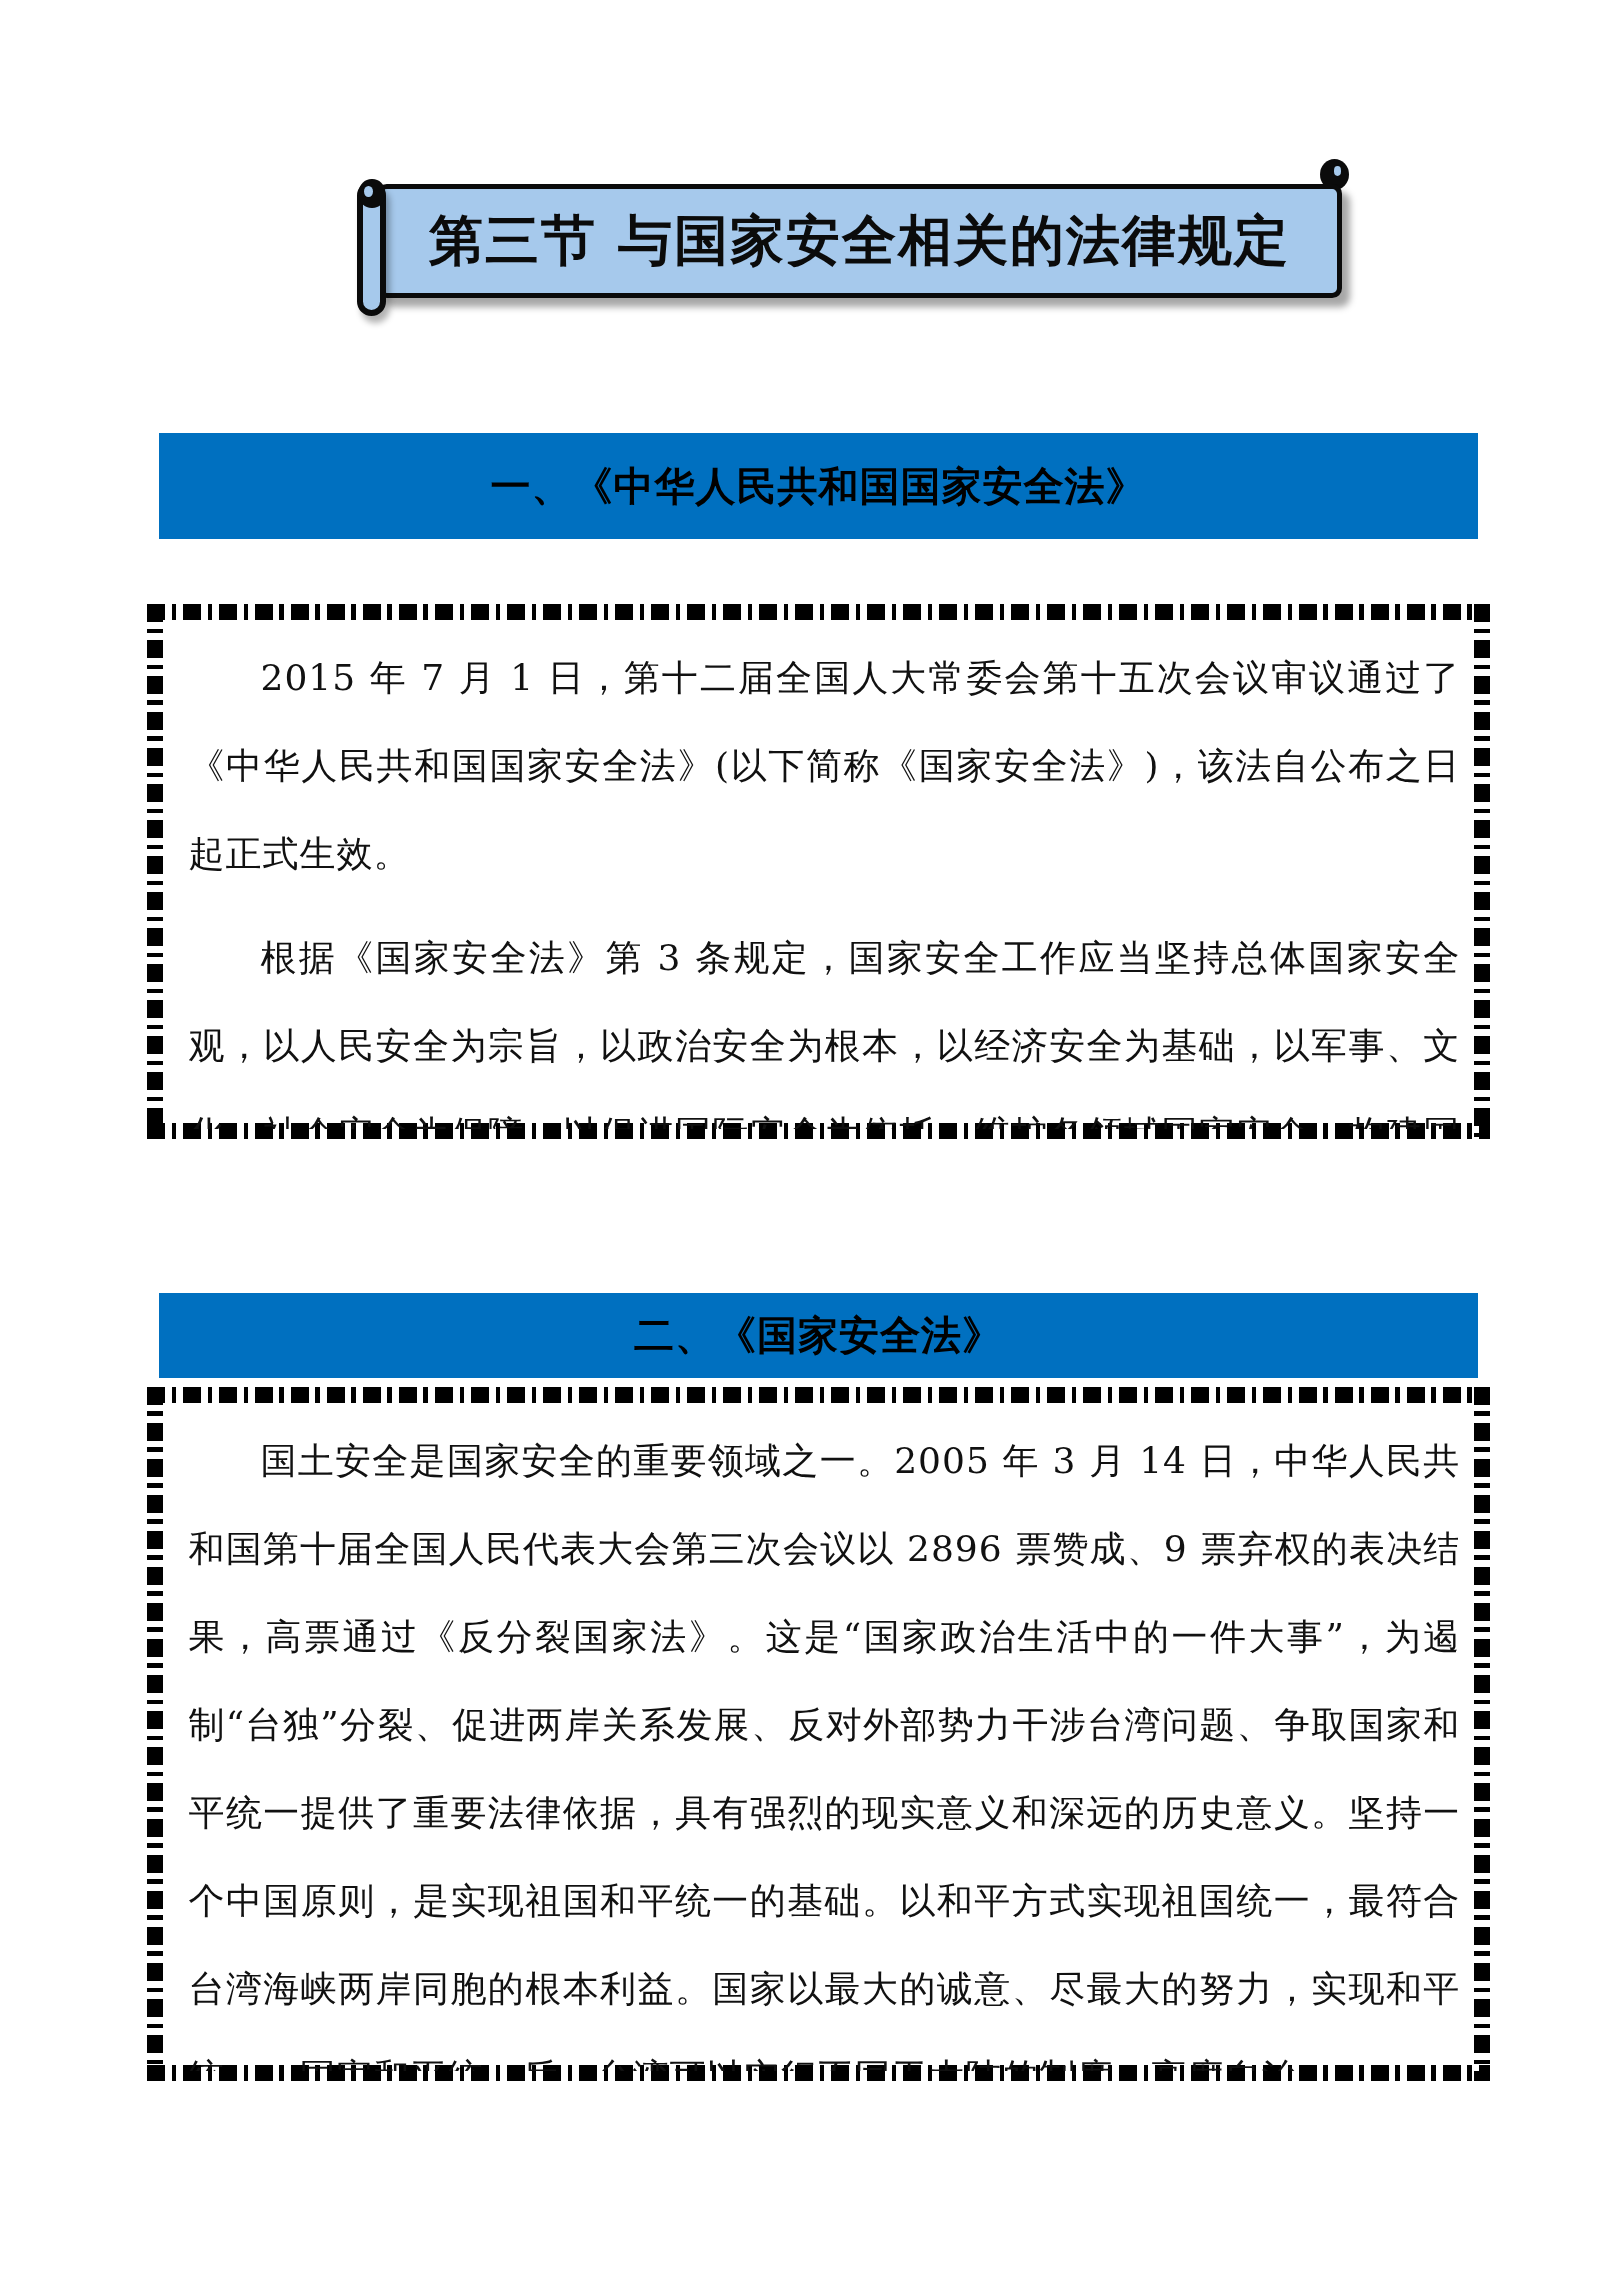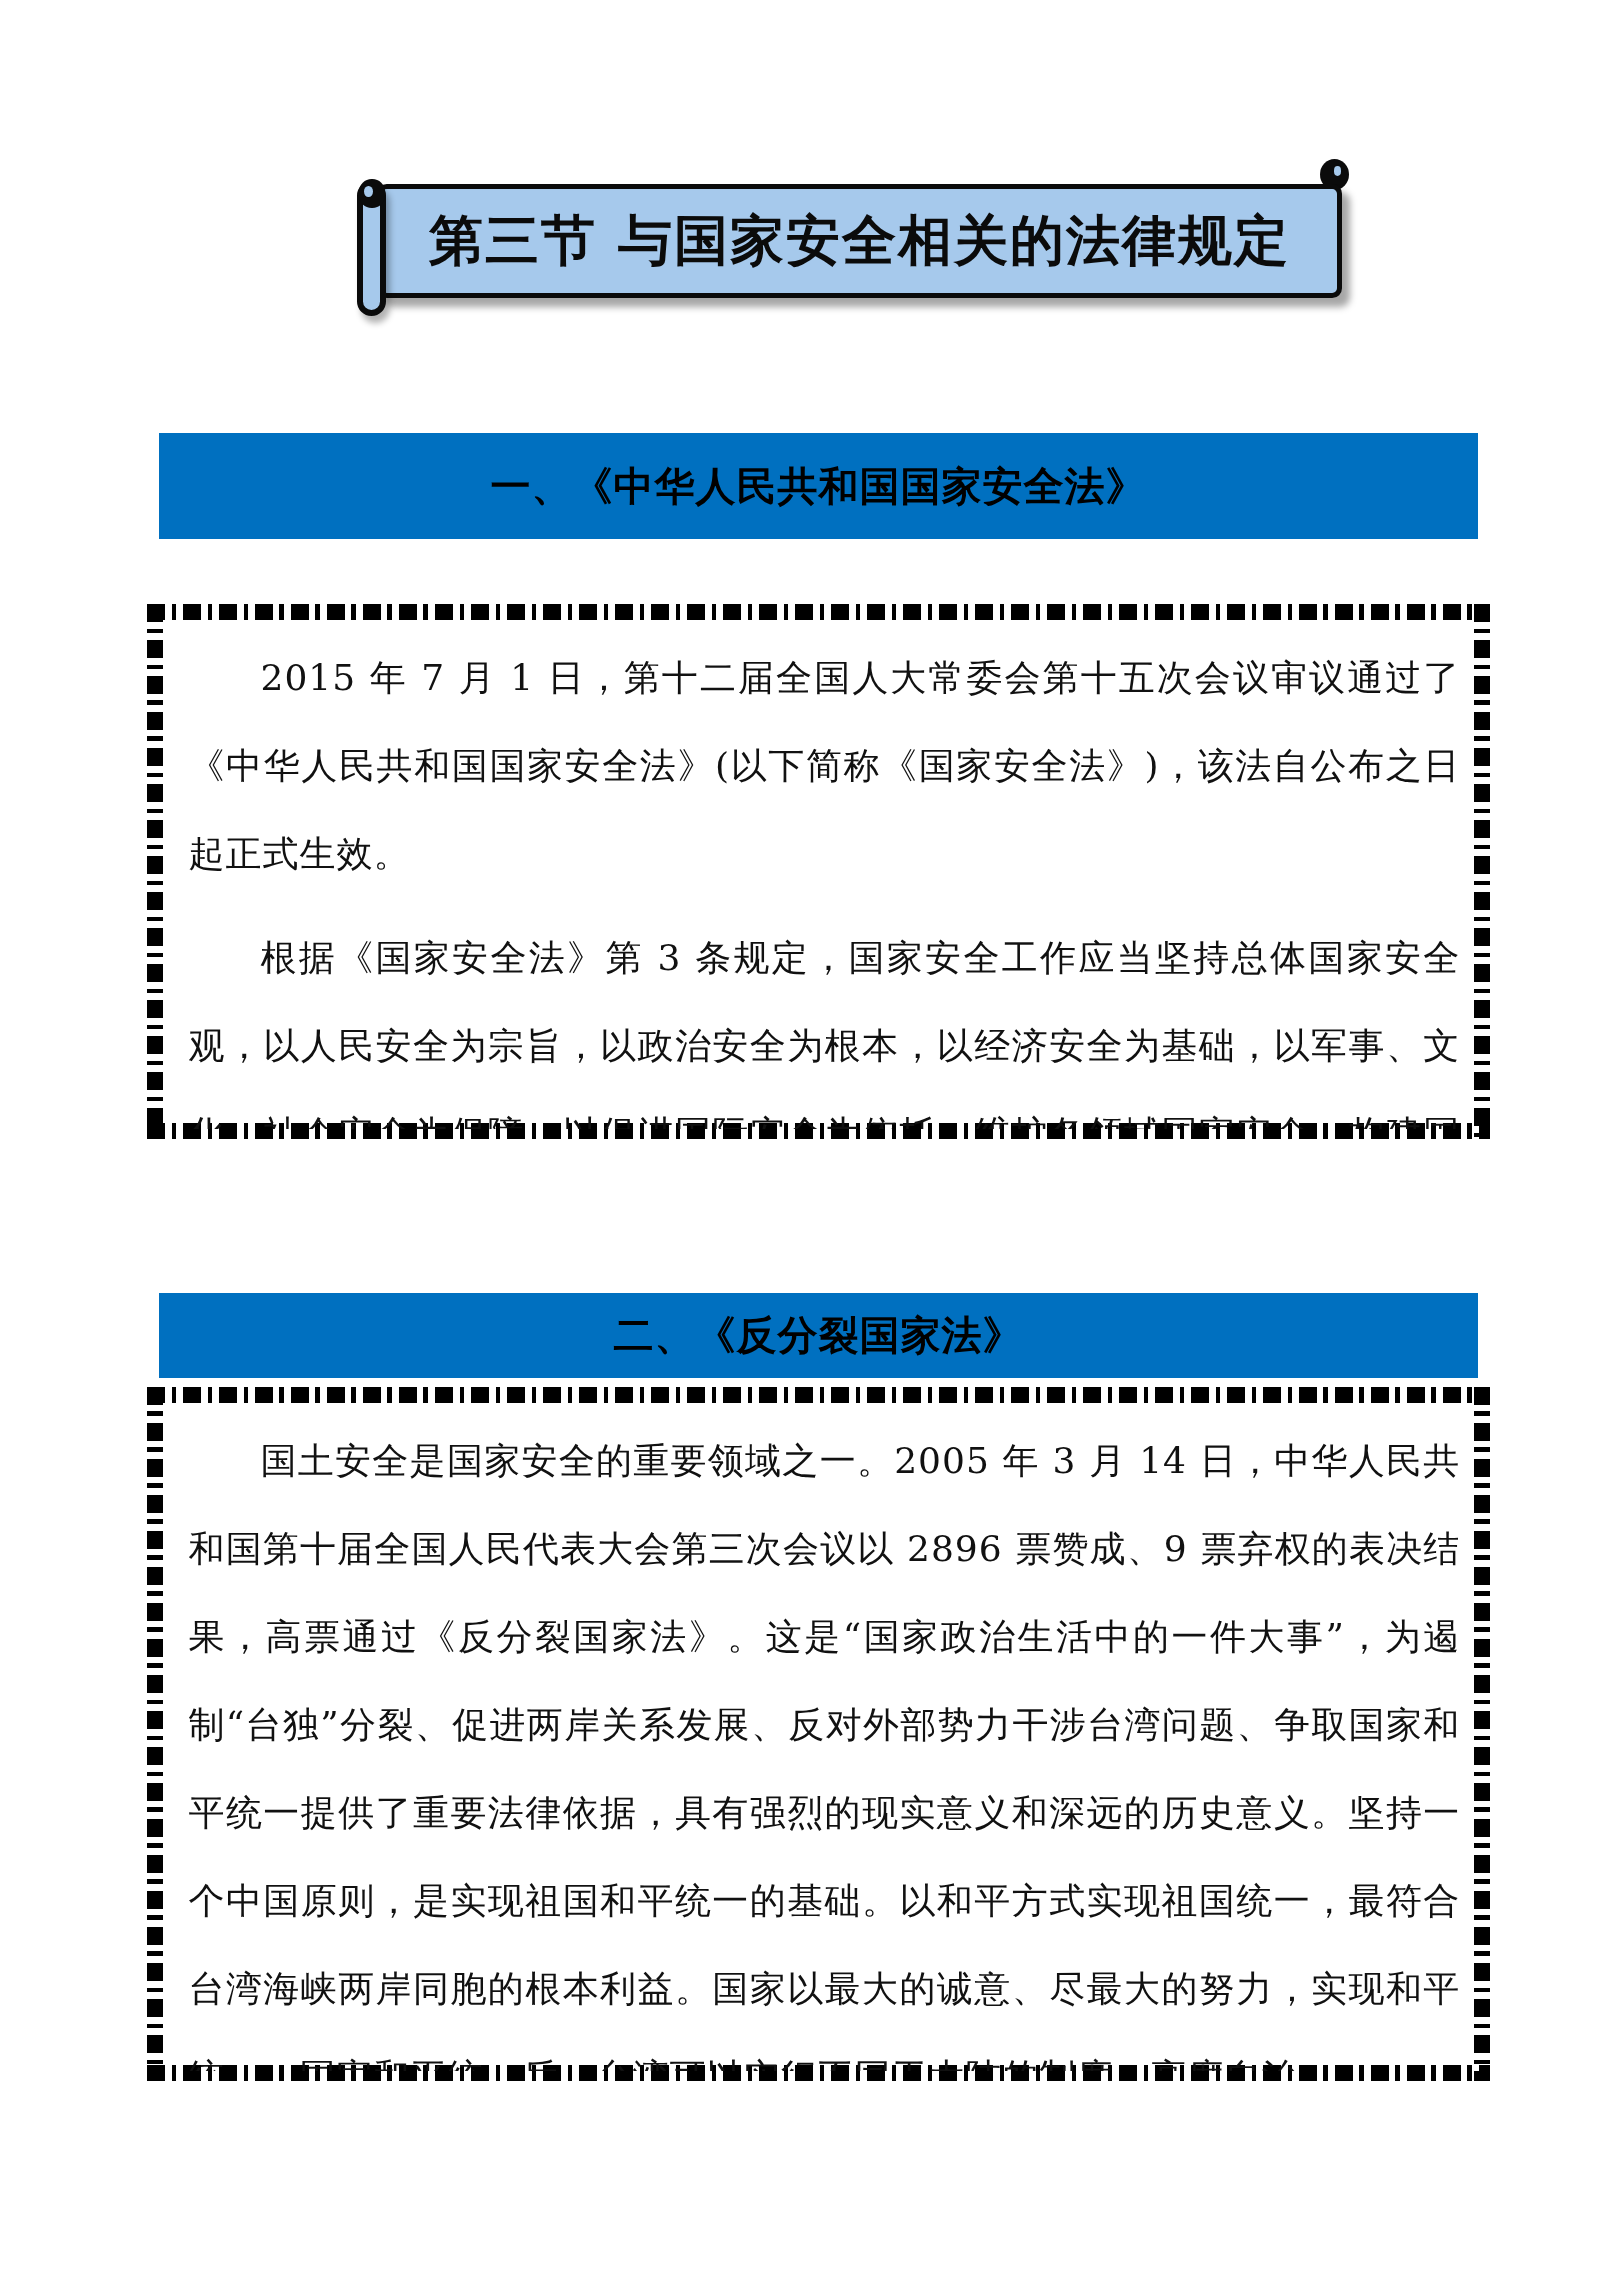--- a/index.html
+++ b/index.html
@@ -163,21 +163,21 @@
     <div class="edge h bottom"></div>
     <div class="edge v left"></div>
     <div class="edge v right"></div>
     <div class="box-inner">
       <p class="para">2015 年 7 月 1 日，第十二届全国人大常委会第十五次会议审议通过了《中华人民共和国国家安全法》(以下简称《国家安全法》)，该法自公布之日起正式生效。</p>
       <p class="para">根据《国家安全法》第 3 条规定，国家安全工作应当坚持总体国家安全观，以人民安全为宗旨，以政治安全为根本，以经济安全为基础，以军事、文化、社会安全为保障，以促进国际安全为依托，维护各领域国家安全，构建国家安全体系，走中国特色国家安全道路。</p>
     </div>
   </div>
 
   <div class="heading-bar second">
-    <div class="heading-text">二、《反分裂国家法》</div>
+    <div class="heading-text">二、《国家安全法》</div>
   </div>
 
   <div class="text-box second">
     <div class="edge h top"></div>
     <div class="edge h bottom"></div>
     <div class="edge v left"></div>
     <div class="edge v right"></div>
     <div class="box-inner">
       <p class="para">国土安全是国家安全的重要领域之一。2005 年 3 月 14 日，中华人民共和国第十届全国人民代表大会第三次会议以 2896 票赞成、9 票弃权的表决结果，高票通过《反分裂国家法》。这是“国家政治生活中的一件大事”，为遏制“台独”分裂、促进两岸关系发展、反对外部势力干涉台湾问题、争取国家和平统一提供了重要法律依据，具有强烈的现实意义和深远的历史意义。坚持一个中国原则，是实现祖国和平统一的基础。以和平方式实现祖国统一，最符合台湾海峡两岸同胞的根本利益。国家以最大的诚意、尽最大的努力，实现和平统一。国家和平统一后，台湾可以实行不同于大陆的制度，高度自治。</p>
     </div>

